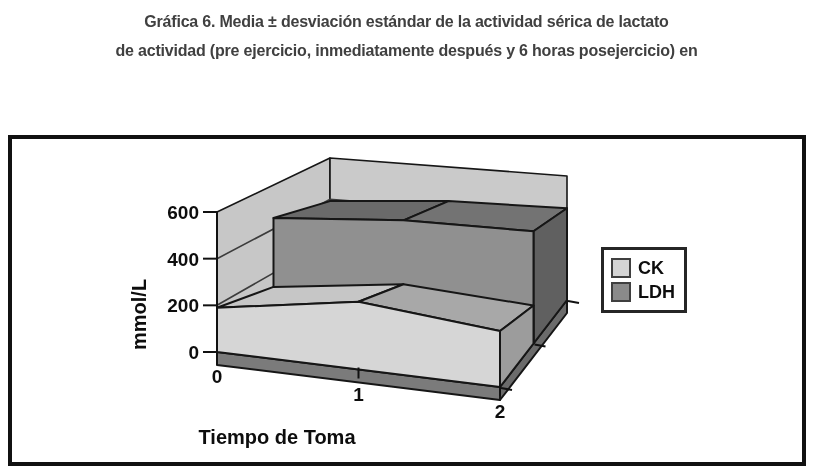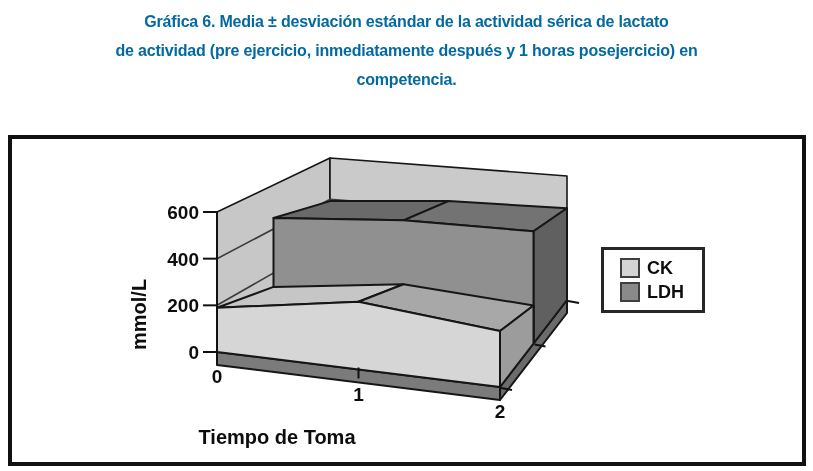--- a/index.html
+++ b/index.html
@@ -4,34 +4,33 @@
 <style>
   html,body{margin:0;padding:0;background:#ffffff;}
   body{width:813px;height:471px;position:relative;overflow:hidden;
        font-family:"Liberation Sans","DejaVu Sans",sans-serif;}
   .caption{position:absolute;top:7px;left:0;width:813px;text-align:center;
            font-weight:bold;font-size:16px;line-height:29px;letter-spacing:-0.2px;}
   .chart-frame{position:absolute;left:8px;top:135px;width:790px;height:323px;
                border:4px solid #111111;background:#ffffff;}
   .chart-svg{position:absolute;left:0;top:0;width:813px;height:471px;}
   .legend{position:absolute;left:601px;top:247px;width:66px;height:54px;
-          background:#ffffff;border:3px solid #262626;padding:3px 16px;
+          background:#ffffff;border:3px solid #262626;padding:3px 7px;
           display:flex;flex-direction:column;justify-content:space-evenly;}
   .legend-row{display:flex;align-items:center;gap:7px;}
   .legend-swatch{width:16px;height:16px;border:2px solid #3f3f3f;flex:0 0 auto;}
   .legend-label{font-weight:bold;font-size:18px;color:#0d0d0d;line-height:1;}
   text{font-family:"Liberation Sans","DejaVu Sans",sans-serif;}
 </style>
 </head>
 <body>
 
-<div class="caption" style="color: #0369a1;">
+<div class="caption" style="color: #404040;">
   <div>Gráfica 6. Media ± desviación estándar de la actividad sérica de lactato</div>
-  <div>de actividad (pre ejercicio, inmediatamente después y 1 horas posejercicio) en</div>
-  <div>competencia.</div>
+  <div>de actividad (pre ejercicio, inmediatamente después y 6 horas posejercicio) en</div>
 </div>
 
 <div class="chart-frame"></div>
 
 <svg class="chart-svg" viewBox="0 0 813 471" xmlns="http://www.w3.org/2000/svg">
   <g id="plot-layer">
       <polygon points="217.0,212.0 330.0,158.0 330.0,282.0 217.0,352.0" fill="#c7c7c7" stroke="#161616" stroke-width="1.6" stroke-linejoin="round"></polygon>
       <polygon points="330.0,158.0 567.0,176.0 567.0,300.0 330.0,282.0" fill="#cacaca" stroke="#161616" stroke-width="1.6" stroke-linejoin="round"></polygon>
       <polyline points="217.0,305.3 330.0,240.7 567.0,258.7" fill="none" stroke="#3c3c3c" stroke-width="1.6"></polyline>
       <polyline points="217.0,258.7 330.0,199.3 567.0,217.3" fill="none" stroke="#3c3c3c" stroke-width="1.6"></polyline>

